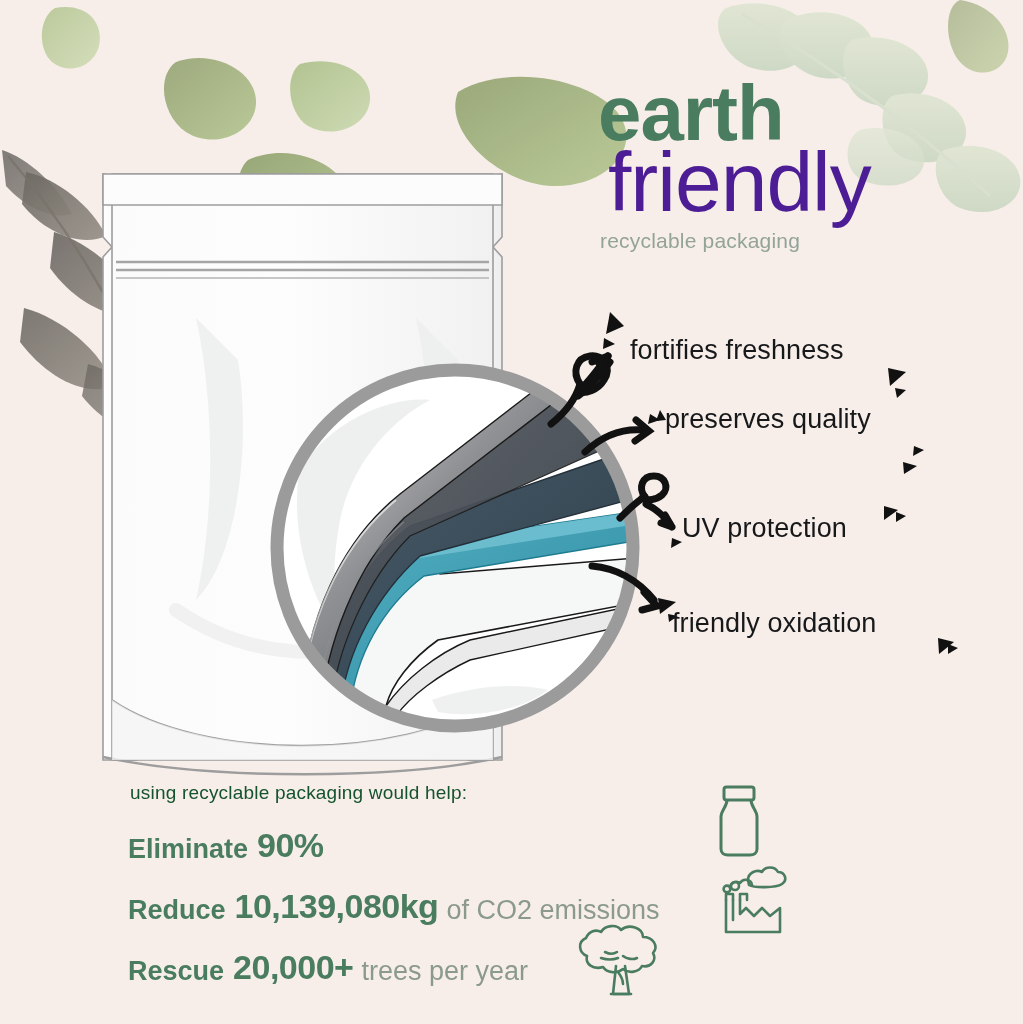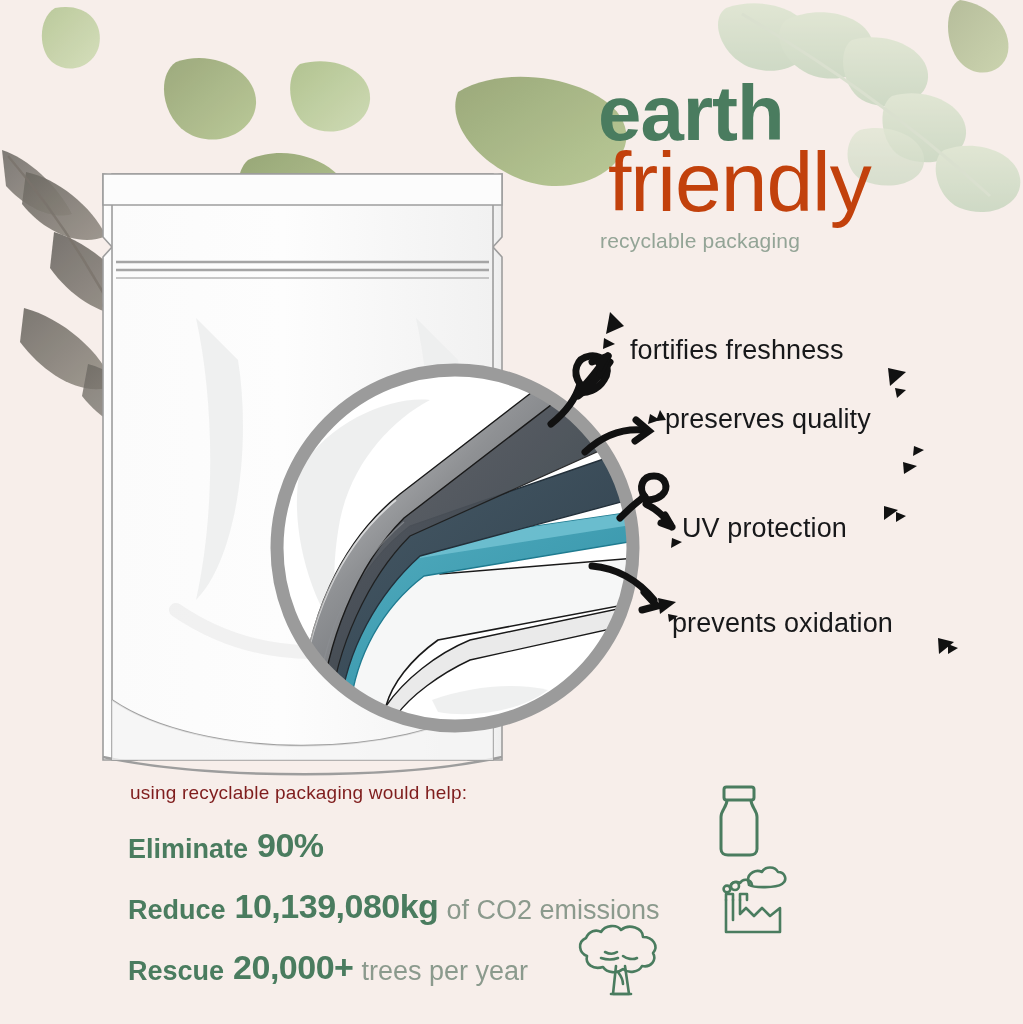--- a/index.html
+++ b/index.html
@@ -16,42 +16,42 @@
   
   .headline{
     position:absolute;left:598px;top:78px;width:400px;
     line-height:0.92;
   }
   .hl-1{
     font-size:78px;font-weight:700;color:#4a7c5f;letter-spacing:-1px;
     display:block;
   }
   .hl-2{
-    font-size:84px;font-weight:400;color:#c2410c;letter-spacing:-1px;
+    font-size:84px;font-weight:400;color:#4c1d95;letter-spacing:-1px;
     display:block;margin-top:-6px;margin-left:10px;
   }
   .hl-sub{
     display:block;font-size:21px;color:#93a496;font-weight:400;
     margin-top:10px;margin-left:2px;letter-spacing:0.2px;
   }
 
   
   .feat{
     position:absolute;font-size:27px;color:#17181a;
     font-weight:400;white-space:nowrap;letter-spacing:0.1px;
   }
   #feat-0{left:630px;top:335px;}
   #feat-1{left:665px;top:404px;}
   #feat-2{left:682px;top:513px;text-align:right;}
   #feat-3{left:672px;top:608px;}
 
   
   .stats{position:absolute;left:128px;top:782px;width:760px;}
   .stats-intro{
-    font-size:19px;color:#7f1d1d;letter-spacing:0.2px;margin:0 0 22px 2px;
+    font-size:19px;color:#14532d;letter-spacing:0.2px;margin:0 0 22px 2px;
   }
   .stat-row{
     display:flex;align-items:flex-end;margin-bottom:22px;white-space:nowrap;
   }
   .stat-verb{
     font-size:27px;font-weight:700;color:#4a7c5f;margin-right:9px;
   }
   .stat-num{
     font-size:34px;font-weight:700;color:#4a7c5f;letter-spacing:-0.5px;
     margin-right:8px;
@@ -277,21 +277,21 @@
 
   <div class="headline">
     <span class="hl-1">earth</span>
     <span class="hl-2">friendly</span>
     <span class="hl-sub">recyclable packaging</span>
   </div>
 
   <div class="feat" id="feat-0">fortifies freshness</div>
   <div class="feat" id="feat-1">preserves quality</div>
   <div class="feat" id="feat-2">UV protection</div>
-  <div class="feat" id="feat-3">prevents oxidation</div>
+  <div class="feat" id="feat-3">friendly oxidation</div>
 
   <div class="stats">
     <div class="stats-intro">using recyclable packaging would help:</div>
 
     <div class="stat-row" id="stat-row-0">
       <span class="stat-verb">Eliminate</span>
       <span class="stat-num">90%</span>
     </div>
 
     <div class="stat-row" id="stat-row-1">

